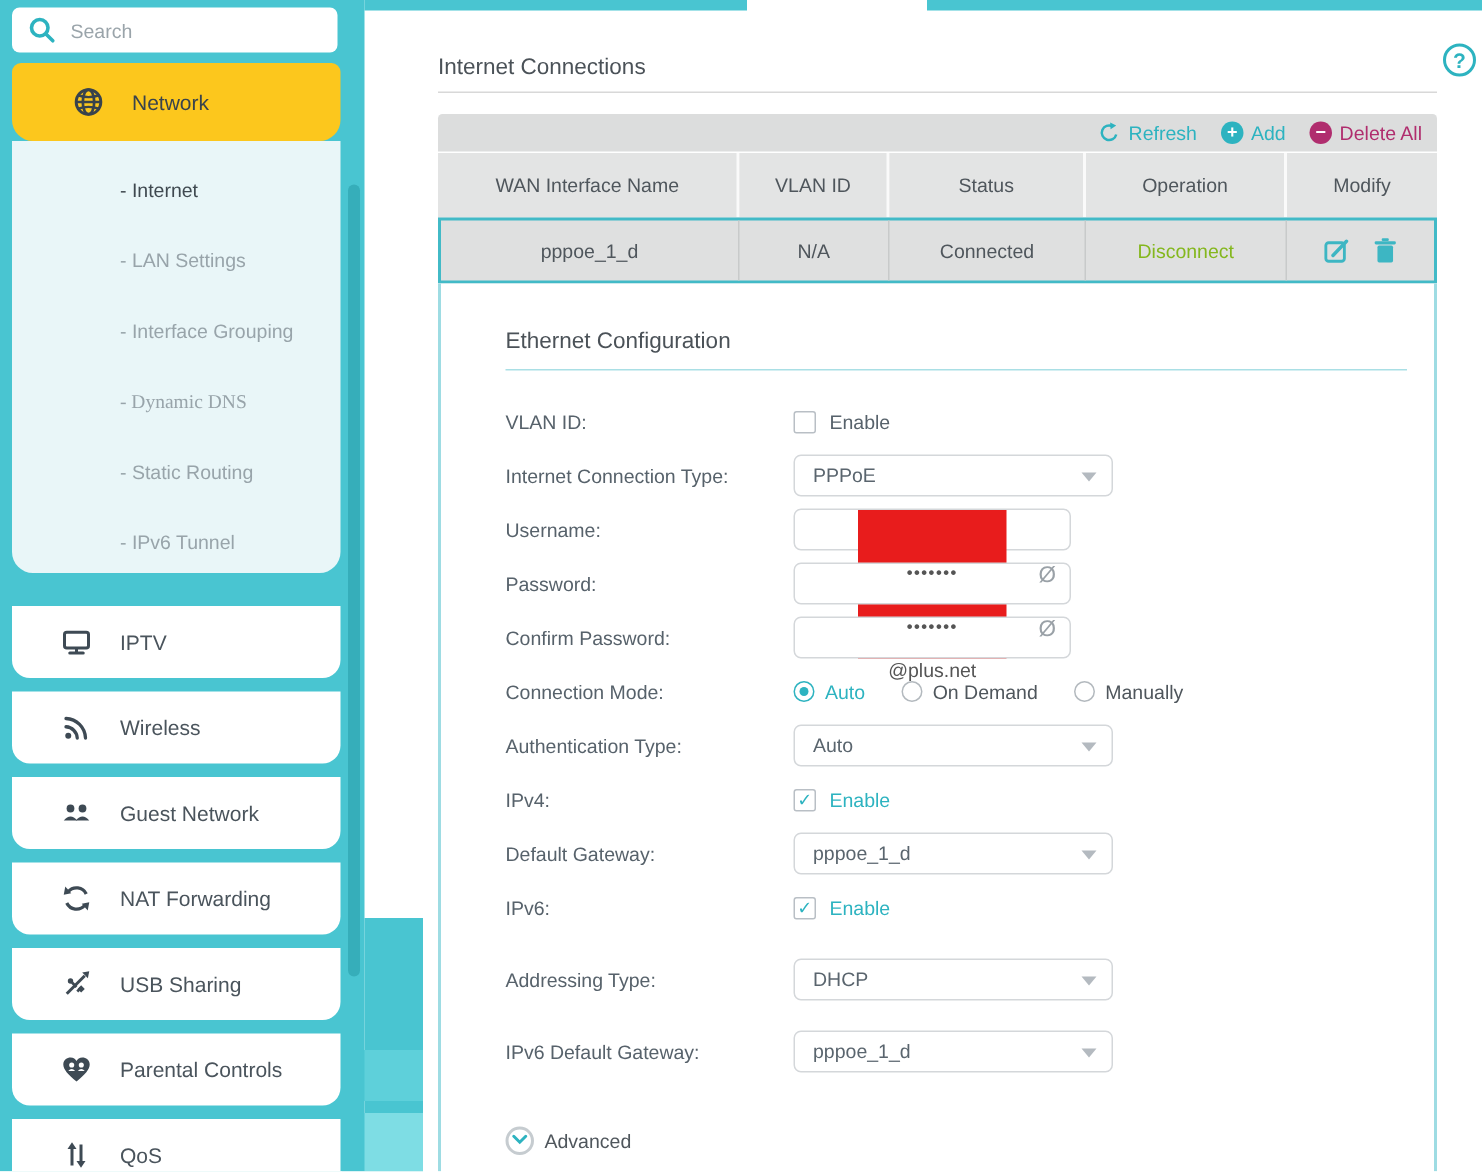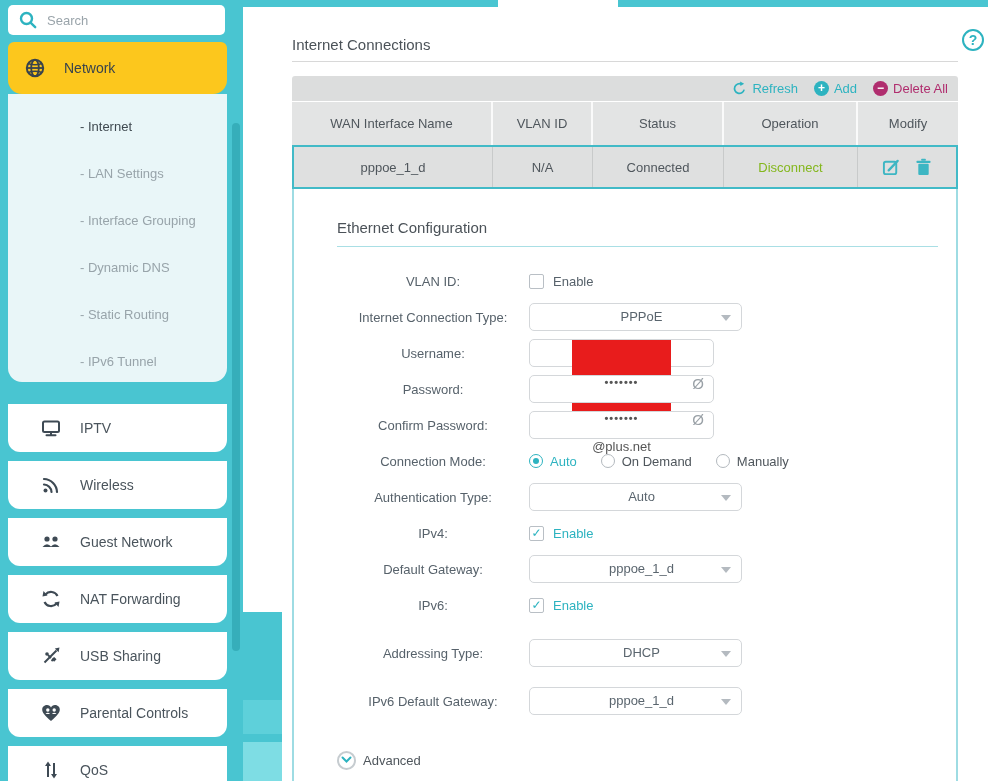--- a/index.html
+++ b/index.html
@@ -20,21 +20,21 @@
   .decor-sq2 { left:228px; top:742px; width:54px; height:39px; background:#7edde4; }
   .side-scrollbar { position:absolute; left:232px; top:123px; width:8px; height:528px; background:#36aeba; border-radius:4px; }
 
   .search-box { position:absolute; left:8px; top:5px; width:217px; height:30px; background:#fff; border-radius:5px; display:flex; align-items:center; padding-left:10px; }
   .search-ph { color:#9aa4aa; font-size:13px; margin-left:9px; }
 
   .side-card { position:absolute; left:8px; width:219px; height:48px; background:#fff; border-radius:0 0 12px 12px; display:flex; align-items:center; padding-left:32px; cursor:pointer; }
   .side-card .lbl { font-size:14px; color:#4a545c; margin-left:18px; }
   .icon22 { width:22px; height:22px; flex:0 0 22px; display:flex; align-items:center; justify-content:center; }
 
-  .net-card { position:absolute; left:8px; top:42px; width:219px; height:52px; background:#fcc71d; border-radius:6px 6px 14px 14px; display:flex; align-items:center; padding-left:16px; cursor:pointer; }
+  .net-card { position:absolute; left:8px; top:42px; width:219px; height:52px; background:#fcc71d; border-radius:6px 6px 14px 14px; display:flex; align-items:center; padding-left:40px; cursor:pointer; }
   .net-card .lbl { font-size:14px; color:#39434c; margin-left:18px; }
 
   .submenu { position:absolute; left:8px; top:94px; width:219px; height:288px; background:#e9f6f8; border-radius:0 0 14px 14px; }
   .submenu-item { position:absolute; left:72px; height:28px; line-height:28px; font-size:13px; color:#98a4aa; cursor:pointer; white-space:nowrap; }
   .submenu-item.active { color:#3f4950; }
 
   
   .page-title { position:absolute; left:292px; top:36px; font-size:15px; color:#4b5258; }
   .title-rule { position:absolute; left:292px; top:61px; width:666px; height:1px; background:#d8d8d8; }
   .help-btn { position:absolute; left:962px; top:29px; width:22px; height:22px; border:2px solid #2db3c0; border-radius:50%; color:#2db3c0; font-size:14px; font-weight:bold; text-align:center; line-height:18px; cursor:pointer; }
@@ -55,21 +55,21 @@
   .th:last-child { border-right:none; }
   .trow { position:absolute; left:292px; top:145px; width:666px; height:44px; background:#dfe0e0; border:2px solid #42bac7; display:grid; grid-template-columns:199px 100px 131px 134px 1fr; cursor:pointer; }
   .td { display:flex; align-items:center; justify-content:center; font-size:13px; color:#4f565c; border-right:1px solid #c8caca; }
   .td:last-child { border-right:none; }
   .td-op { color:#84b71e; cursor:pointer; }
   .td-mod { gap:14px; }
   .mod-icon { cursor:pointer; display:flex; }
 
   
   .panel { position:absolute; left:292px; top:189px; width:666px; height:592px; background:#fff; border-left:2px solid #9edce3; border-right:2px solid #9edce3; }
-  .panel-inner { position:relative; width:100%; height:100%;text-align:center; }
+  .panel-inner { position:relative; width:100%; height:100%; }
   .section-title { position:absolute; left:43px; top:30px; font-size:15px; color:#4b5258; }
   .section-rule { position:absolute; left:43px; right:18px; top:57px; height:1px; background:#a9dfe5; }
 
   .form { position:absolute; left:43px; top:78px; right:18px; }
   .frow { display:flex; align-items:center; height:28px; margin-bottom:8px; }
   .frow.gap-lg { margin-bottom:20px; }
   .frow.gap-xl { margin-bottom:31px; }
   .flabel { width:192px; font-size:13px; color:#57626b; flex:0 0 192px; }
 
   .ctrl-select { position:relative; width:213px; height:28px; border:1px solid #d4d7da; border-radius:5px; background:#fff; font-size:13px; color:#5a656e; line-height:26px; padding-left:12px; cursor:pointer; }
@@ -131,21 +131,21 @@
             <path d="M4 15.5 Q11 13 18 15.5" fill="none" stroke="#39434c" stroke-width="1.6"></path>
           </svg>
       </span>
       <span class="lbl">Network</span>
     </div>
 
     <div class="submenu">
       <div class="submenu-item active" style="top:19px;">- Internet</div>
       <div class="submenu-item" style="top:66px;">- LAN Settings</div>
       <div class="submenu-item" style="top:113px;">- Interface Grouping</div>
-      <div class="submenu-item" style="top:160px;">- Dynamic DNS</div>
+      <div class="submenu-item" style="top:160px;font-family:Liberation Serif, serif;">- Dynamic DNS</div>
       <div class="submenu-item" style="top:207px;">- Static Routing</div>
       <div class="submenu-item" style="top:254px;">- IPv6 Tunnel</div>
     </div>
 
     <div class="side-card" style="top:404px;">
       <span class="icon22">
         <svg width="22" height="22" viewBox="0 0 22 22">
             <rect x="3" y="4.5" width="16" height="10.5" rx="1.5" fill="none" stroke="#3e4a54" stroke-width="2"></rect>
             <line x1="11" y1="15" x2="11" y2="18" stroke="#3e4a54" stroke-width="2"></line>
             <line x1="6.5" y1="18.3" x2="15.5" y2="18.3" stroke="#3e4a54" stroke-width="2" stroke-linecap="round"></line>

